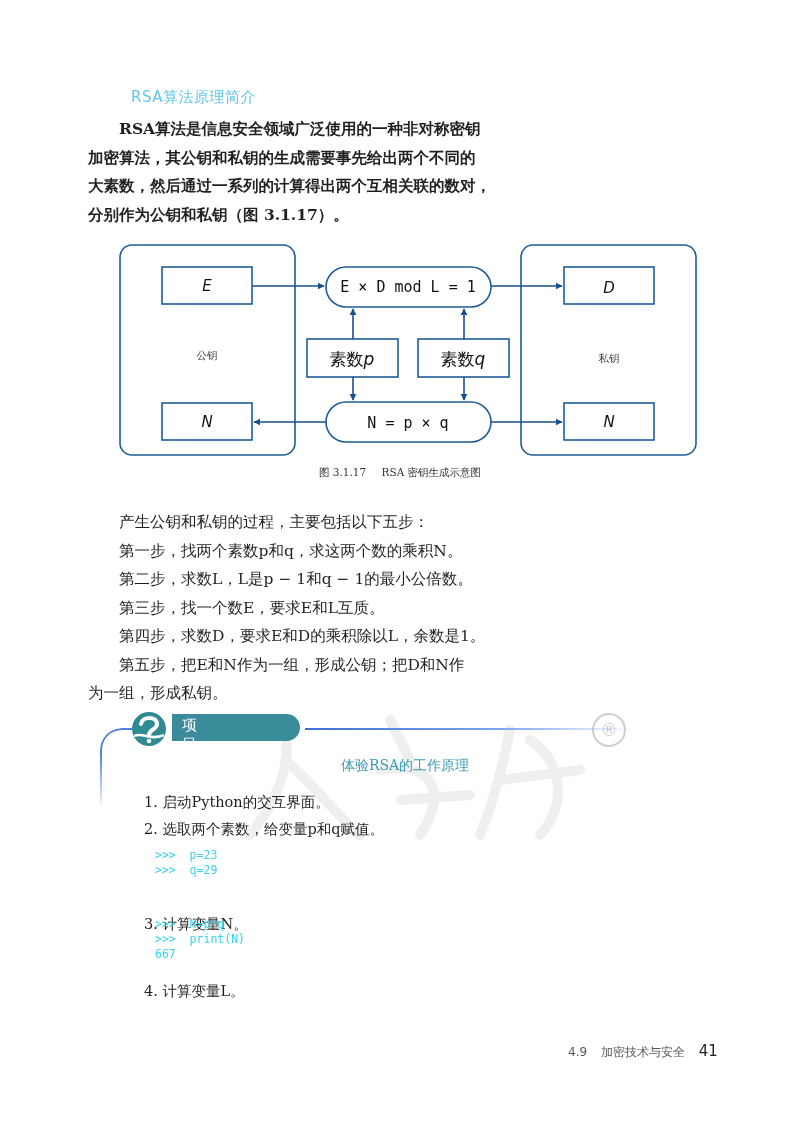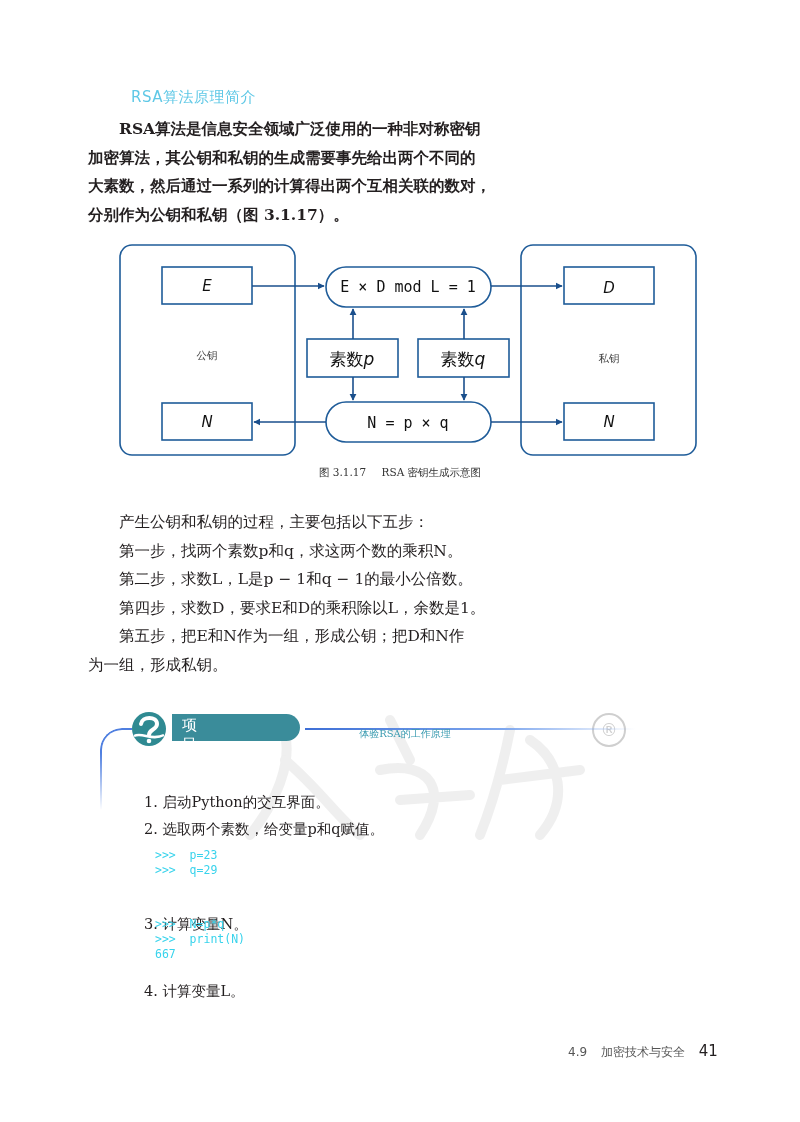--- a/index.html
+++ b/index.html
@@ -23,22 +23,22 @@
       background: #3a8c9a; border-radius: 0 14px 14px 0; }
     .banner-label { position: absolute; left: 62px; top: 5px; font-family: "DejaVu Sans", "Liberation Sans", sans-serif;
       font-size: 15px; color: #ffffff; letter-spacing: 1px; }
     .banner-icon { position: absolute; left: 10px; top: 0; width: 38px; height: 36px; }
     .banner-line { left: 305px; top: 728px; width: 330px; height: 2px;
       background: linear-gradient(90deg, #3e6fd6, #7ea7ee 60%, rgba(180,205,245,0)); }
     .left-bracket { left: 100px; top: 728px; width: 30px; height: 80px;
       border-left: 2.5px solid #4f7fe0; border-top: 2.5px solid #4f7fe0; border-top-left-radius: 22px;
       -webkit-mask-image: linear-gradient(180deg, #000 30%, transparent 100%);
       mask-image: linear-gradient(180deg, #000 30%, transparent 100%); }
-    .project-title { left: 0; width: 800px; top: 727px; text-align: center; padding-left: 10px; box-sizing: border-box;
-      font-size: 10px; color: #3a9bb0; }
+    .project-title { left: 0; width: 800px; top: 757px; text-align: center; padding-left: 10px; box-sizing: border-box;
+      font-size: 14px; color: #3a9bb0; }
     .watermark { left: 240px; top: 700px; width: 420px; height: 140px; opacity: 0.09; }
     .reg-mark { left: 592px; top: 713px; width: 30px; height: 30px; border-radius: 50%; border: 2px solid #cfcfcf;
       color: #cfcfcf; font-family: "DejaVu Sans", sans-serif; font-size: 17px; text-align: center; line-height: 30px; }
     .proj-steps { left: 144px; font-size: 14.5px; }
     .code { left: 155px; font-family: "DejaVu Sans Mono", "Liberation Mono", monospace; font-size: 11.5px;
       color: #38d3ec; line-height: 15px; white-space: pre; }
     .footer { left: 568px; top: 1042px; font-family: "DejaVu Sans", "Liberation Sans", sans-serif;
       font-size: 12px; color: #555; }
     .footer .pg { font-size: 15px; color: #231f20; margin-left: 10px; }
     .footer .chap { margin-left: 10px; }
@@ -103,20 +103,21 @@
 
 <div class="abs caption">
   <span>图 3.1.17</span>
   <span>RSA 密钥生成示意图</span>
 </div>
 
 <div class="abs steps">
   <p class="indent">产生公钥和私钥的过程，主要包括以下五步：</p>
   <p class="indent">第一步，找两个素数p和q，求这两个数的乘积N。</p>
   <p class="indent">第二步，求数L，L是p − 1和q − 1的最小公倍数。</p>
+  <p class="indent">第三步，找一个数E，要求E和L互质。</p>
   <p class="indent">第四步，求数D，要求E和D的乘积除以L，余数是1。</p>
   <p class="indent">第五步，把E和N作为一组，形成公钥；把D和N作</p>
   <p>为一组，形成私钥。</p>
 </div>
 
 <svg class="abs watermark" viewBox="0 0 420 140">
   <g stroke="#555" stroke-width="10" fill="none" stroke-linecap="round">
     <path d="M40,20 C60,60 30,110 10,135"></path>
       <path d="M45,60 C80,90 100,120 120,135"></path>
     <path d="M150,20 L170,60 M140,70 C190,60 210,90 180,135 M160,100 L230,95"></path>

